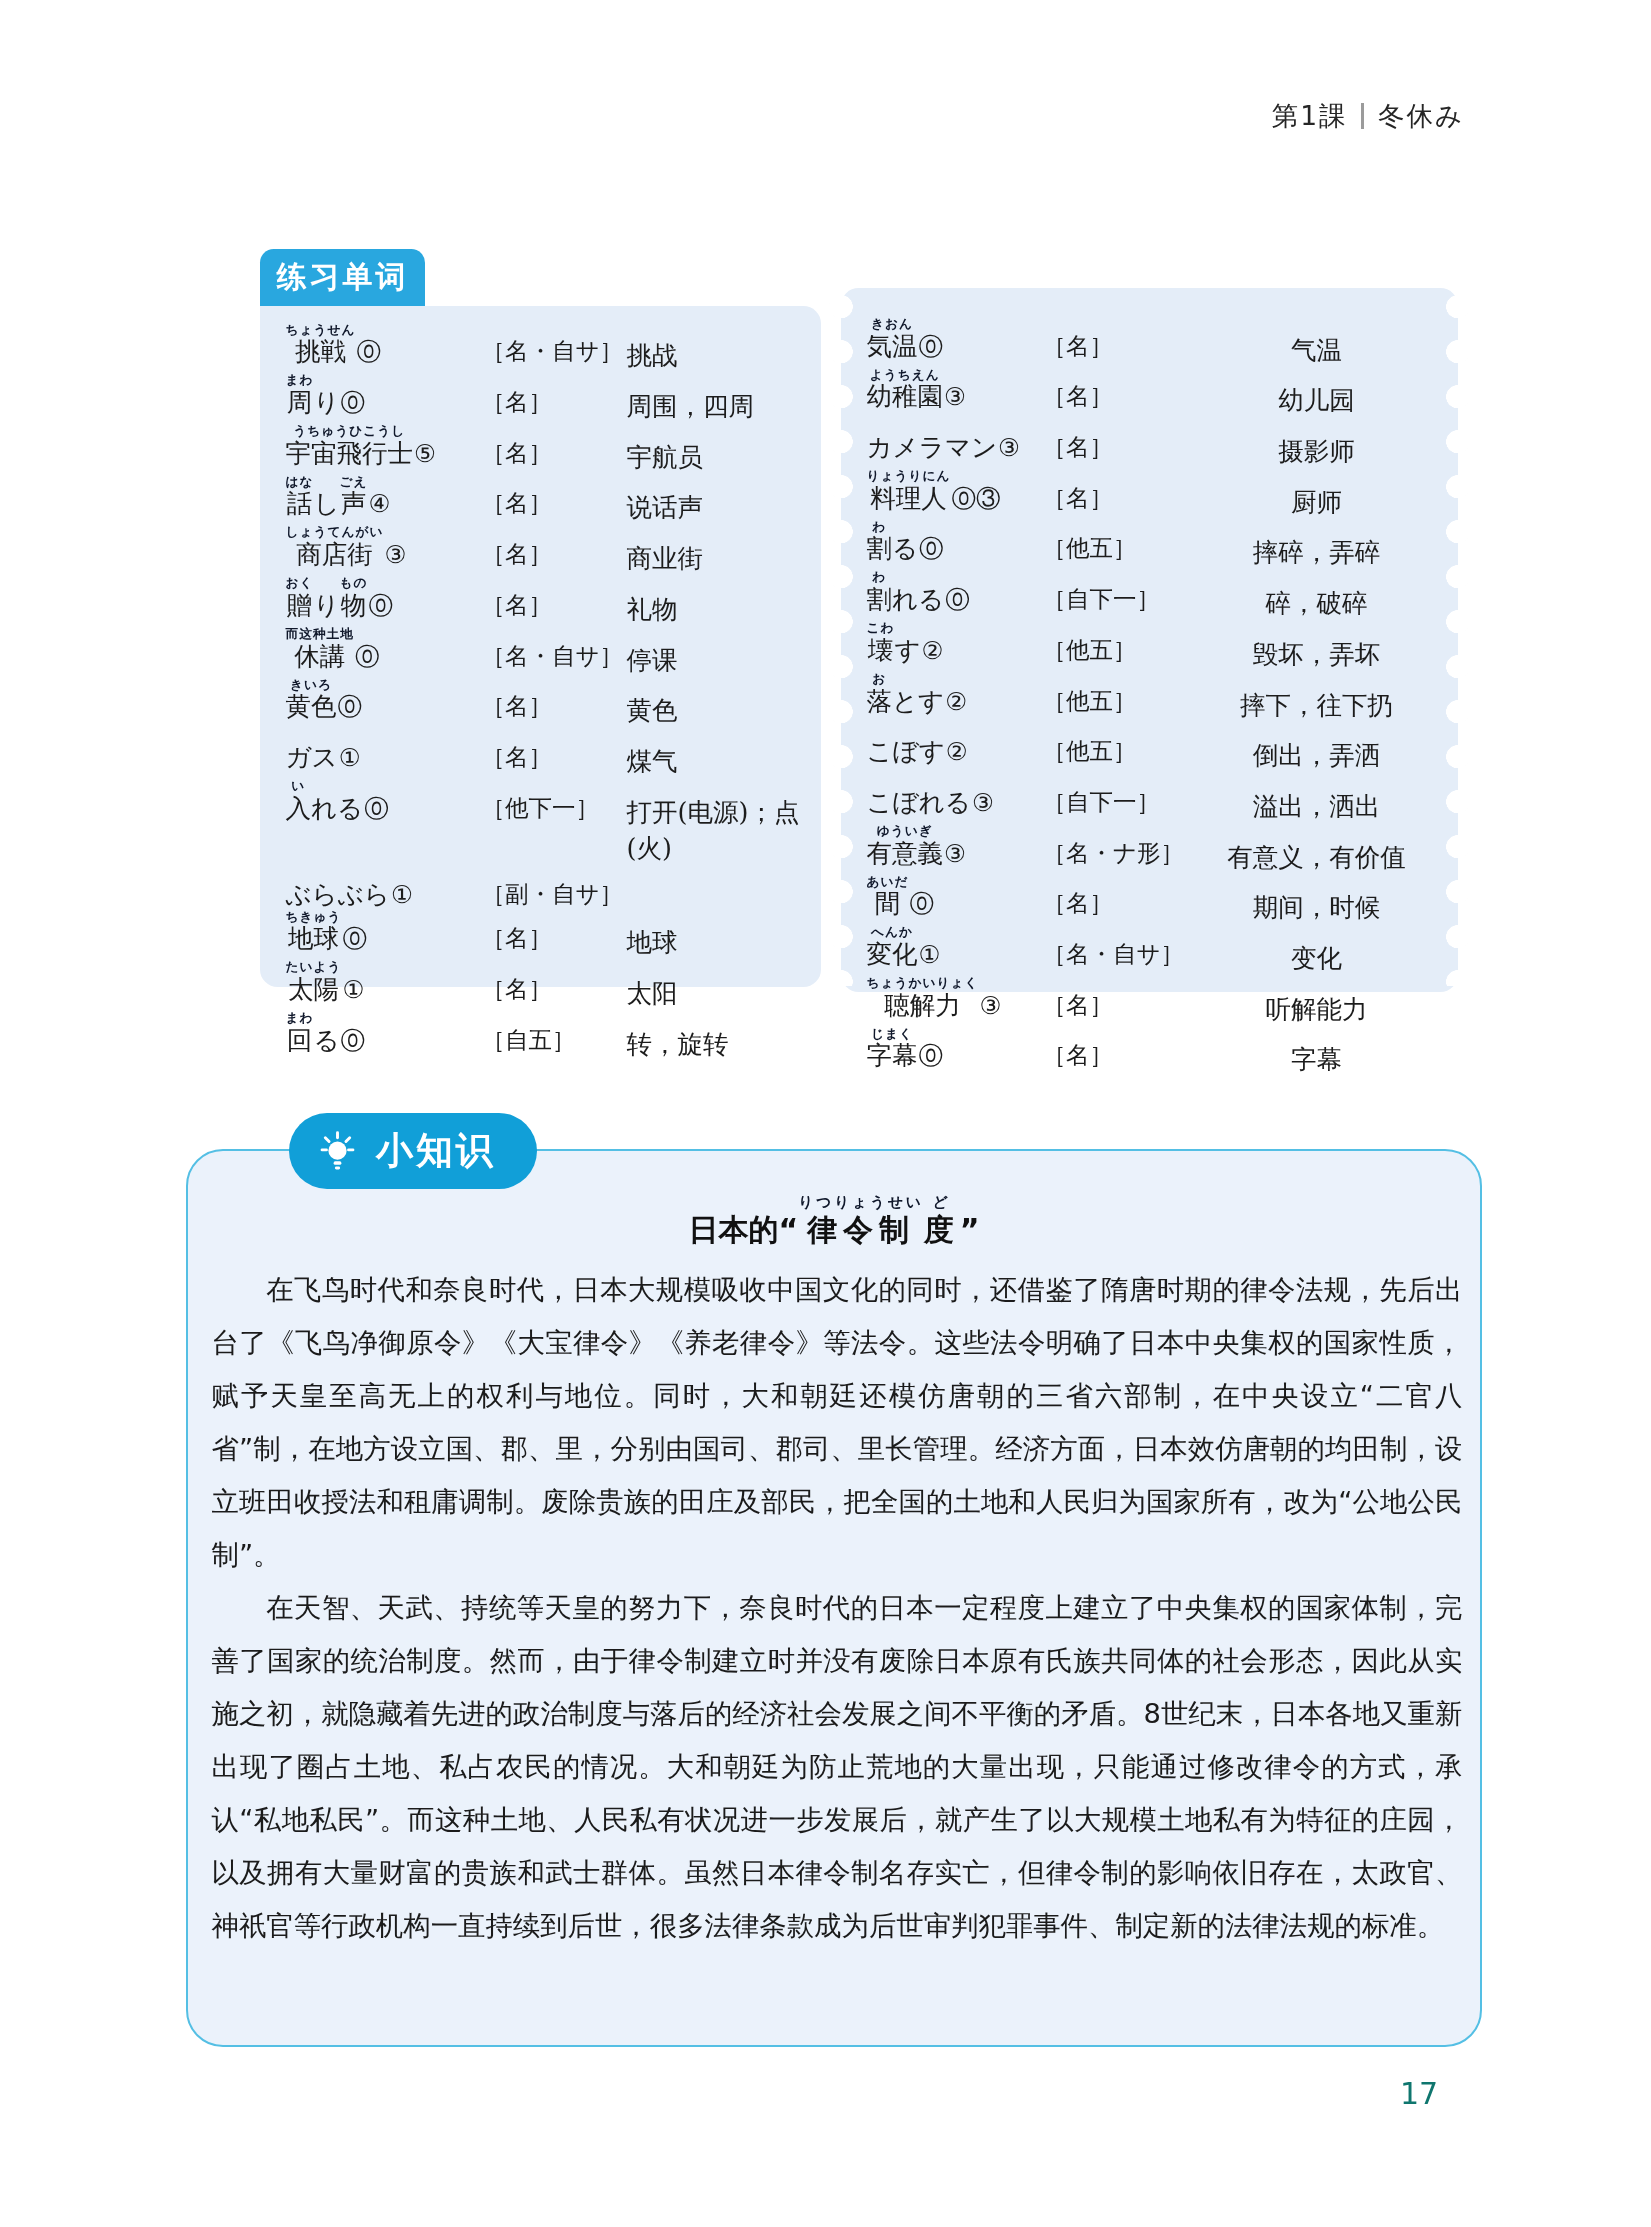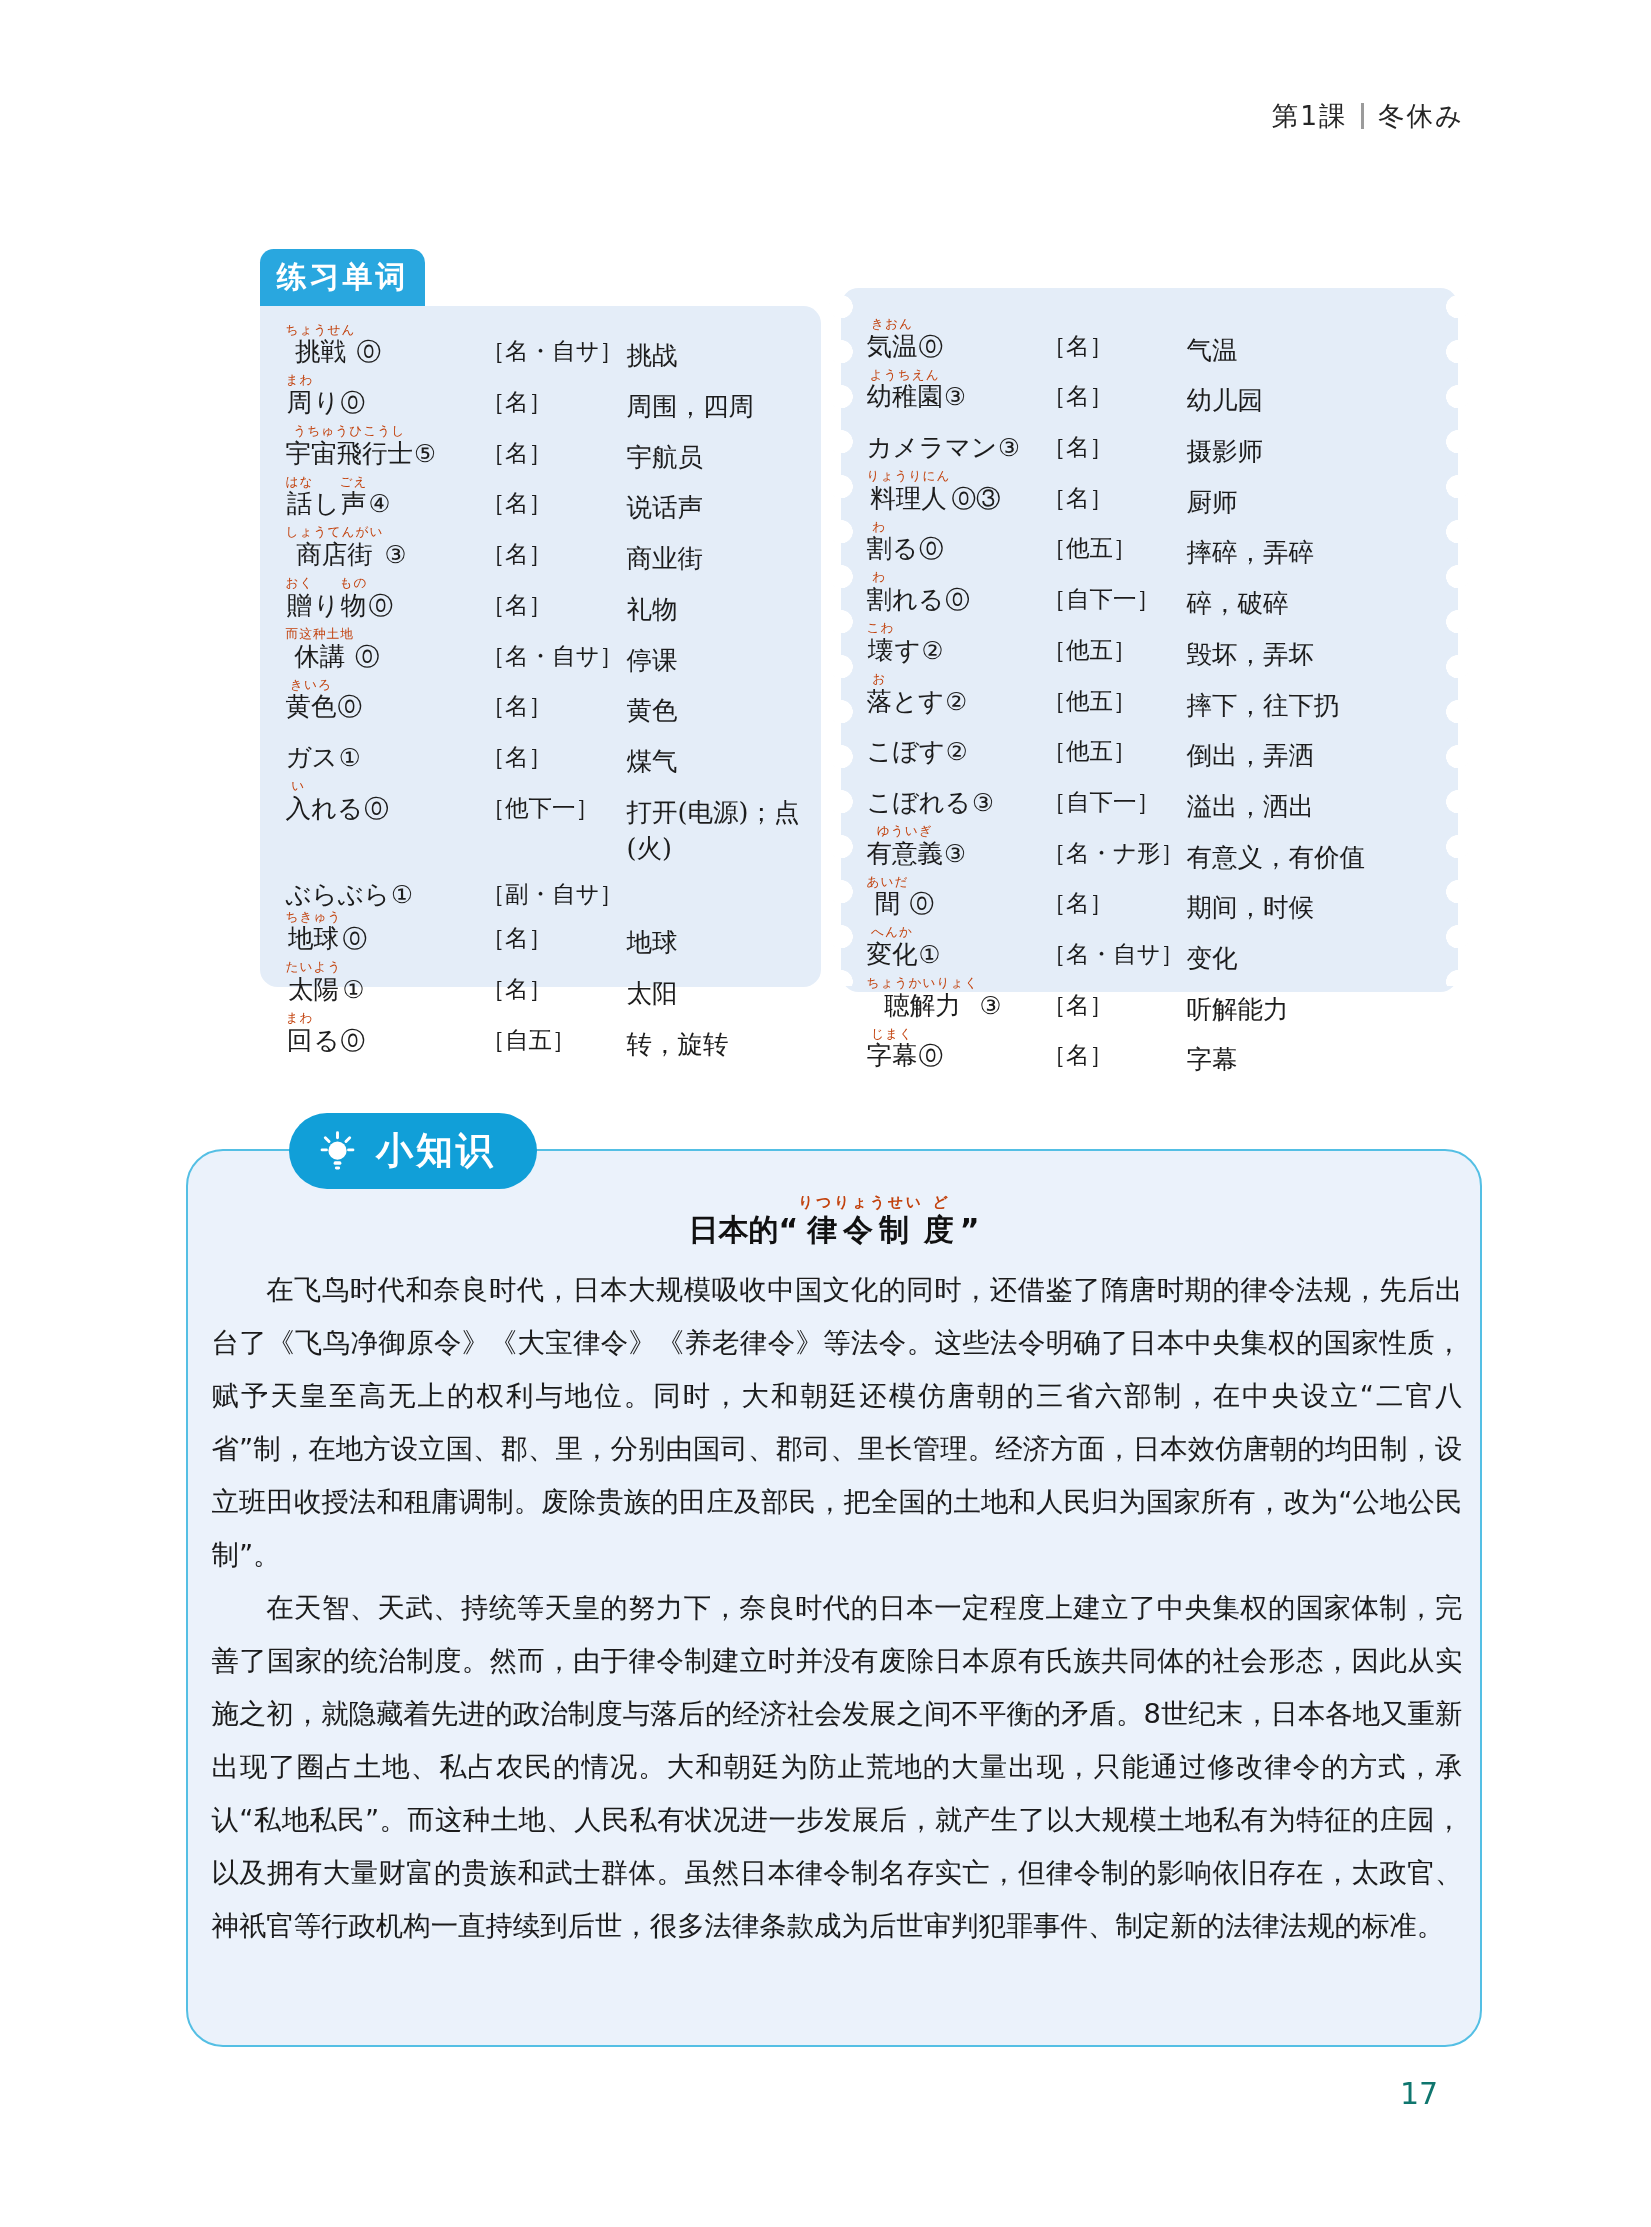--- a/index.html
+++ b/index.html
@@ -32,29 +32,29 @@
     background-size:25.5px 45px;background-repeat:repeat-y;background-position:0 0;}
   .scallop.sl{left:-12.7px;} .scallop.sr{right:-12.7px;}
   .v-list{position:absolute;left:0;top:0;right:0;}
   .vocab-panel.left .v-list{padding:16.7px 9.8px 0 25.5px;}
   .vocab-panel.right .v-list{padding:29px 9.8px 0 25.5px;}
   .v-row{display:flex;align-items:flex-start;min-height:44px;}
   .v-word{display:flex;align-items:flex-end;flex-shrink:0;}
   .vocab-panel.left .v-word{width:196px;}
   .vocab-panel.right .v-word{width:176px;}
   .seg{display:inline-flex;flex-direction:column;align-items:center;}
-  .furi{font-size:12.7px;line-height:14.7px;height:14.7px;letter-spacing:1px;white-space:nowrap;color:#c2410c;}
+  .furi{font-size:12.7px;line-height:14.7px;height:14.7px;letter-spacing:1px;white-space:nowrap;color:#0f172a;font-weight:bold;}
   .base{font-size:25.5px;line-height:29px;white-space:nowrap;}
   .accent{font-size:24.5px;line-height:29px;padding-left:1px;}
   .v-pos{flex-shrink:0;padding-top:14.7px;font-size:23.5px;line-height:29px;}
   .vocab-panel.left .v-pos{width:145px;}
   .vocab-panel.right .v-pos{width:144px;}
   .v-meaning{padding-top:14.7px;font-size:25.5px;line-height:36px;}
   .vocab-panel.left .v-meaning{width:192px;}
-  .vocab-panel.right .v-meaning{width:260px;}
+  .vocab-panel.right .v-meaning{width:260px;text-align:center;}
   
   .know-panel{
     position:absolute;left:186px;top:1149px;width:1296px;height:898px;
     background:#ebf2fb;border:2.9px solid #54bfe4;border-radius:37px;
     box-sizing:border-box;
   }
   .know-badge{
     position:absolute;left:289px;top:1113px;height:76px;padding:0 41px 0 29px;
     background:#119fd8;border-radius:39px;
     display:flex;align-items:center;gap:19px;

